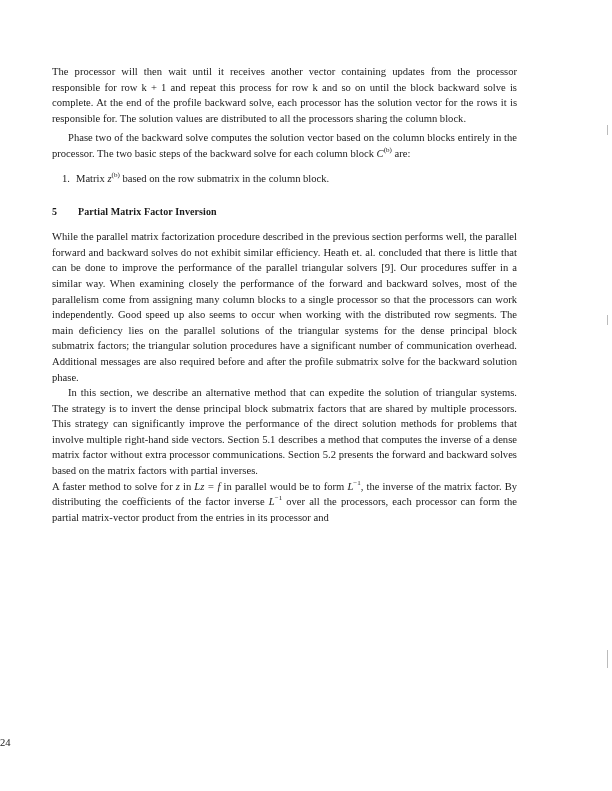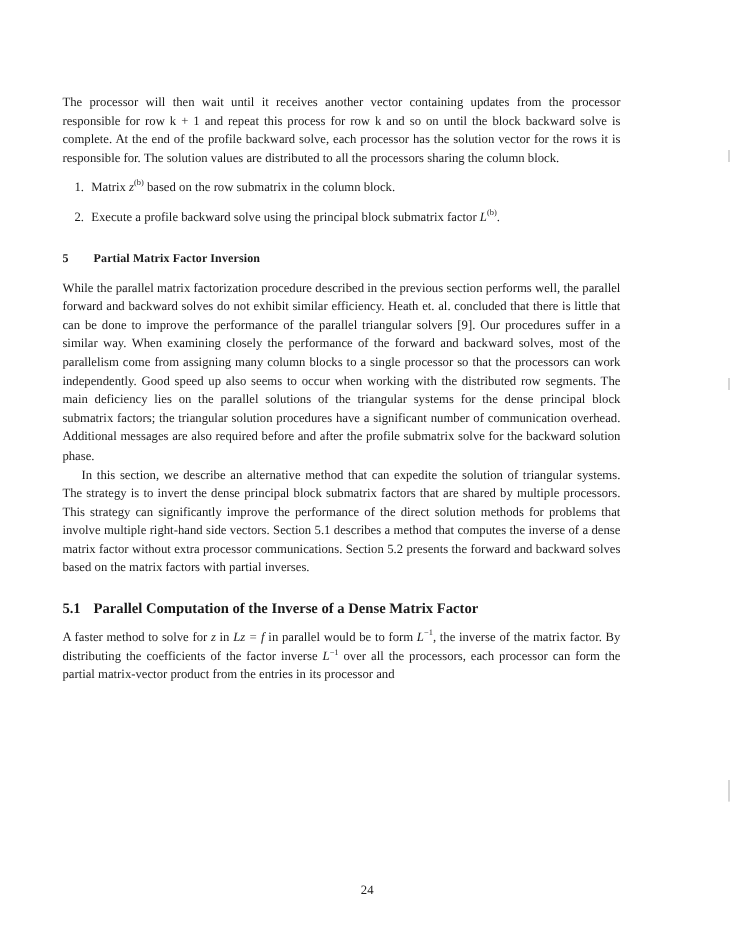--- a/index.html
+++ b/index.html
@@ -1,55 +1,54 @@
 <!DOCTYPE html>
 <html><head>
 <meta charset="utf-8">
 <style>
   html, body { margin: 0; padding: 0; background: #ffffff; }
   body { width: 612px; height: 791px; position: relative; overflow: hidden;
          font-family: "Liberation Serif", "DejaVu Serif", serif; color: #1a1a1a; }
-  .page { position: absolute; left: 52px; top: 78px; width: 465px; }
+  .page { position: absolute; left: 52px; top: 64px; width: 465px; }
   p { margin: 0; font-size: 10.6px; line-height: 15.6px; text-align: justify; }
   .indent { text-indent: 16px; }
   .gap-s { margin-top: 4px; }
   .gap-m { margin-top: 9px; }
   ol { margin: 9px 0 0 0; padding-left: 0; list-style: none; }
   ol li { font-size: 10.6px; line-height: 15.6px; margin-left: 0; padding-left: 10px; }
   ol li + li { margin-top: 9px; }
   ol li .num { display: inline-block; width: 14px; }
   h2.sec { font-size: 10px; font-weight: bold; margin: 20px 0 12px 0; letter-spacing: 0.1px; }
   h2.sec .secnum { display: inline-block; width: 26px; }
   h3.subsec { font-size: 12.2px; font-weight: bold; margin: 18px 0 9px 0; }
   h3.subsec .secnum { display: inline-block; width: 26px; }
   .m { font-style: italic; }
   sup { font-size: 7px; line-height: 0; }
-  .pagenum { position: absolute; top: 737px; left: 0; width: 612px; text-align: center; font-size: 10.6px; }
+  .pagenum { position: absolute; top: 737px; left: 0; width: 612px; font-size: 10.6px; }
   .artifact { position: absolute; background: #bbbbbb; width: 1px; }
 </style>
 </head>
 <body>
 
 <div class="page">
 
   <p>The processor will then wait until it receives another vector containing updates from the processor responsible for row k + 1 and repeat this process for row k and so on until the block backward solve is complete. At the end of the profile backward solve, each processor has the solution vector for the rows it is responsible for. The solution values are distributed to all the processors sharing the column block.</p>
 
+  <p class="indent gap-s"><span>Phase two of the backward solve computes the solution vector based on the column blocks entirely in the processor. The two basic steps of the backward solve for each column block </span><span class="m">C</span><sup>(b)</sup><span> are:</span></p>
 
   <ol>
     <li><span class="num">1.</span><span>Matrix </span><span class="m">z</span><sup>(b)</sup><span> based on the row submatrix in the column block.</span></li>
-    <li><span class="num">2.</span><span>Execute a profile backward solve using the principal block submatrix factor </span><span class="m">L</span><sup>(b)</sup><span>.</span></li>
   </ol>
 
 
   <h2 class="sec"><span class="secnum">5</span><span>Partial Matrix Factor Inversion</span></h2>
 
   <p>While the parallel matrix factorization procedure described in the previous section performs well, the parallel forward and backward solves do not exhibit similar efficiency. Heath et. al. concluded that there is little that can be done to improve the performance of the parallel triangular solvers [9]. Our procedures suffer in a similar way. When examining closely the performance of the forward and backward solves, most of the parallelism come from assigning many column blocks to a single processor so that the processors can work independently. Good speed up also seems to occur when working with the distributed row segments. The main deficiency lies on the parallel solutions of the triangular systems for the dense principal block submatrix factors; the triangular solution procedures have a significant number of communication overhead. Additional messages are also required before and after the profile submatrix solve for the backward solution phase.</p>
   <p class="indent">In this section, we describe an alternative method that can expedite the solution of triangular systems. The strategy is to invert the dense principal block submatrix factors that are shared by multiple processors. This strategy can significantly improve the performance of the direct solution methods for problems that involve multiple right-hand side vectors. Section 5.1 describes a method that computes the inverse of a dense matrix factor without extra processor communications. Section 5.2 presents the forward and backward solves based on the matrix factors with partial inverses.</p>
 
-  <h3 class="subsec"><span class="secnum">5.1</span><span>Parallel Computation of the Inverse of a Dense Matrix Factor</span></h3>
 
   <p><span>A faster method to solve for </span><span class="m">z</span><span> in </span><span class="m">Lz = f</span><span> in parallel would be to form </span><span class="m">L</span><sup>−1</sup><span>, the inverse of the matrix factor. By distributing the coefficients of the factor inverse </span><span class="m">L</span><sup>−1</sup><span> over all the processors, each processor can form the partial matrix-vector product from the entries in its processor and</span></p>
 
 </div>
 
 <div class="pagenum">24</div>
 
 <div class="artifact" style="left:607px; top:125px; height:10px;"></div>
 <div class="artifact" style="left:607px; top:315px; height:10px;"></div>
 <div class="artifact" style="left:607px; top:650px; height:18px;"></div>

